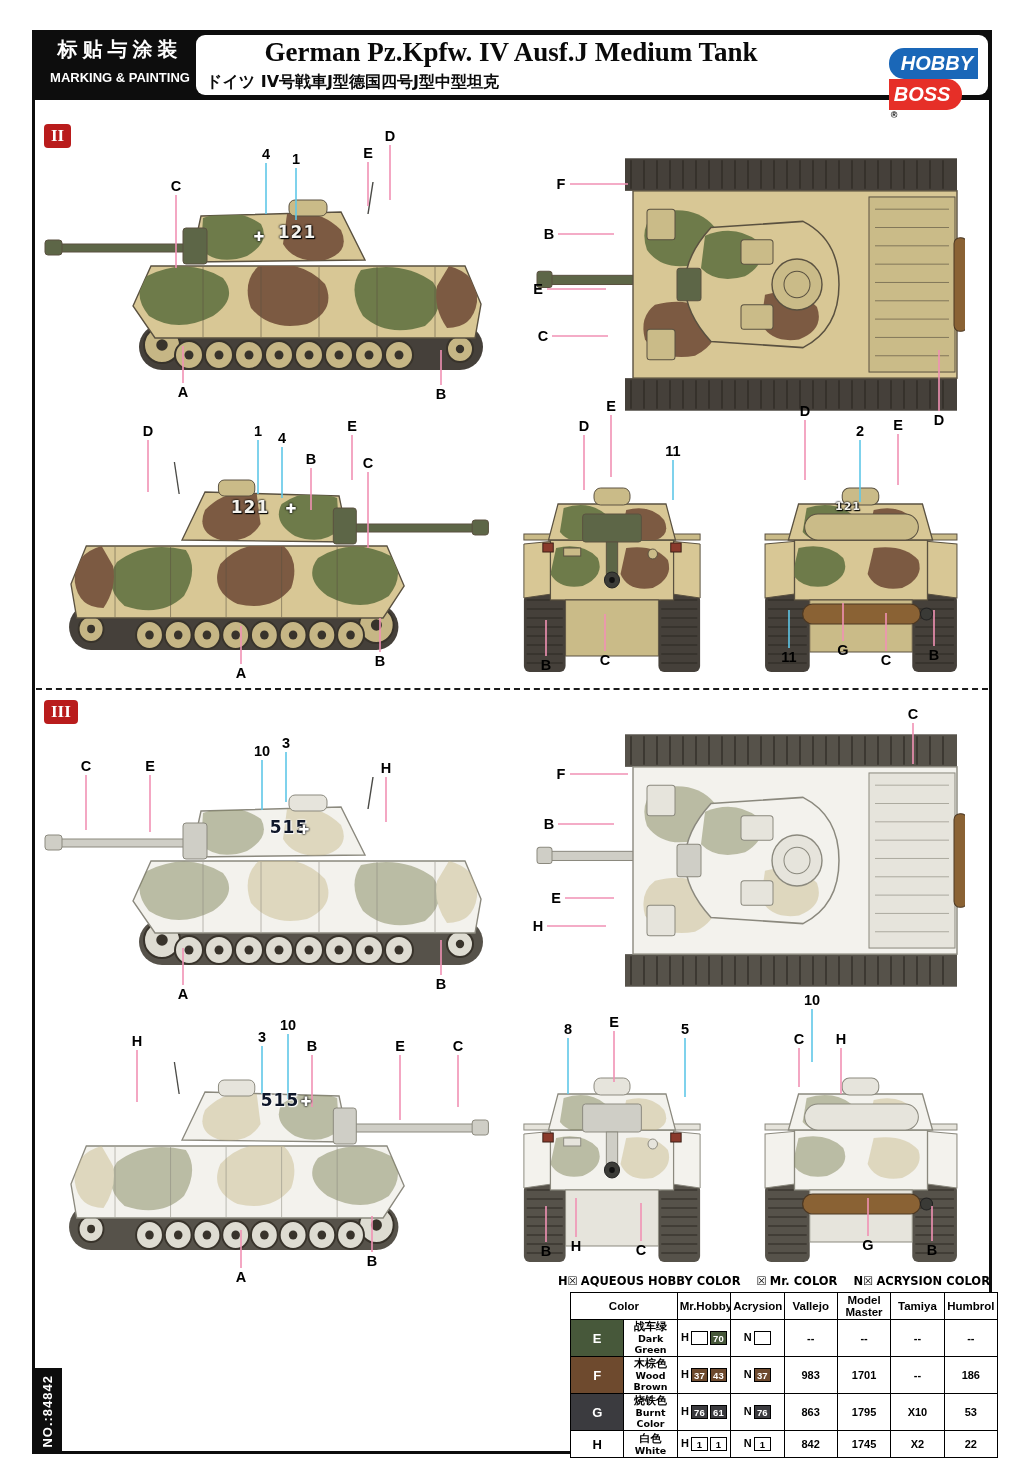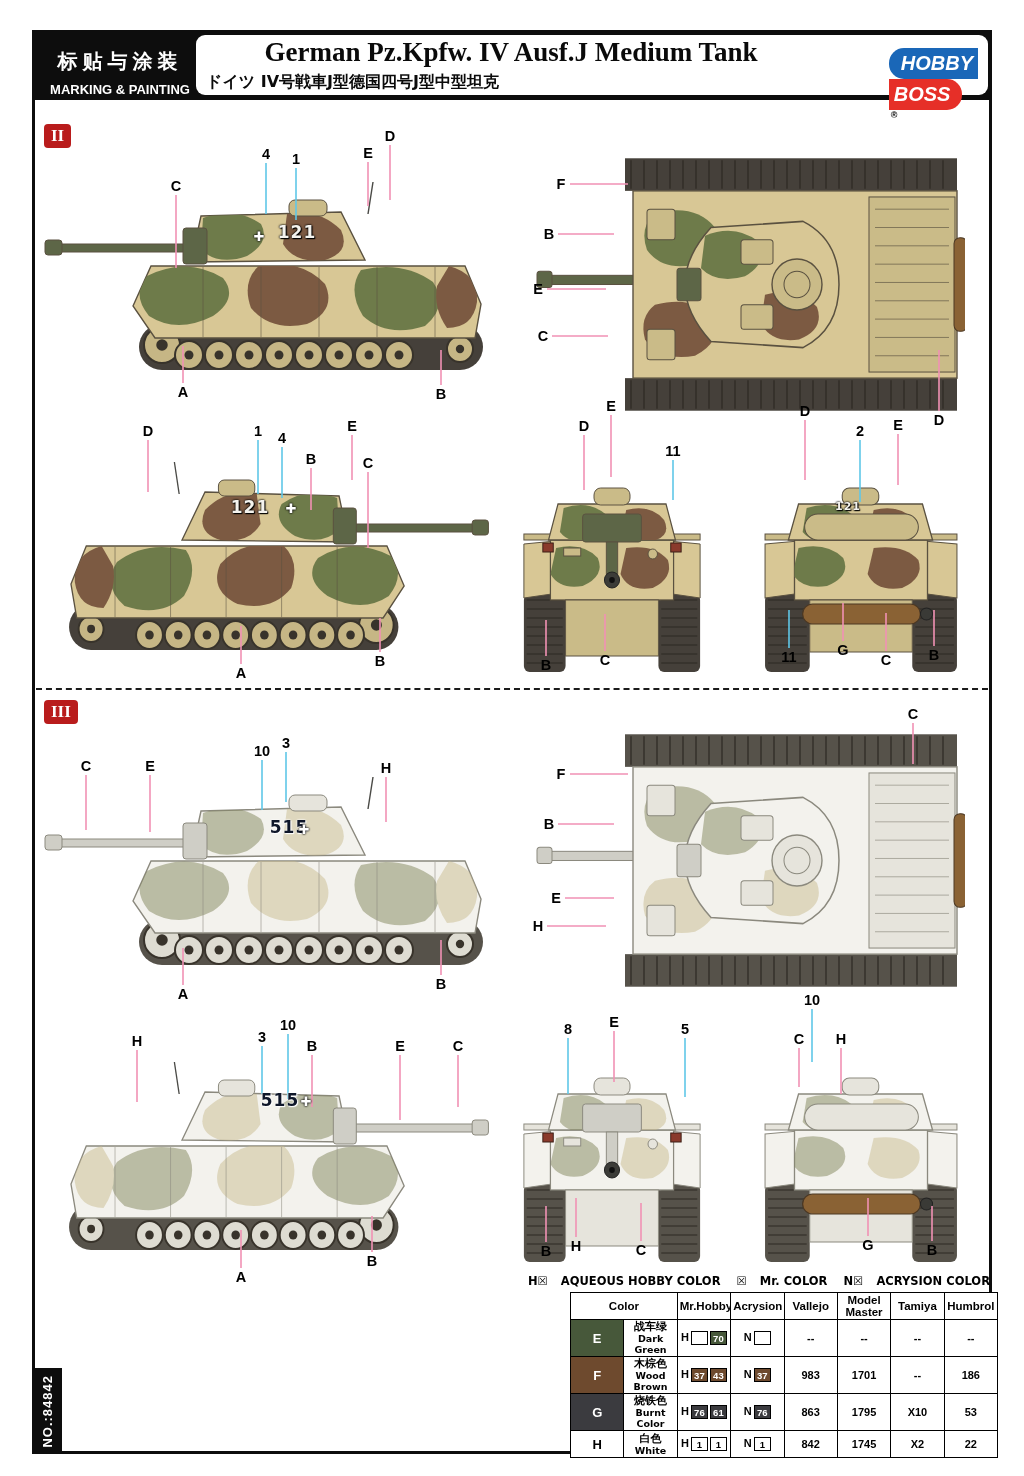--- a/index.html
+++ b/index.html
@@ -3,21 +3,21 @@
 <meta charset="utf-8">
 <style>
   *{margin:0;padding:0;box-sizing:border-box;}
   html,body{background:#ffffff;}
   body{width:1024px;height:1476px;font-family:"Liberation Sans",sans-serif;position:relative;}
   .page{position:relative;width:1024px;height:1476px;background:#fff;overflow:hidden;}
   .frame{position:absolute;left:32px;top:30px;width:960px;height:1424px;border:3px solid #0d0d0d;z-index:0;}
 
   
   .topbar{position:absolute;left:32px;top:30px;width:960px;height:70px;background:#0d0d0d;z-index:3;}
-  .hdr-left{position:absolute;left:8px;top:18px;width:160px;text-align:center;color:#fff;}
+  .hdr-left{position:absolute;left:8px;top:6px;width:160px;text-align:center;color:#fff;}
   .hdr-zh{font-size:20px;font-weight:bold;letter-spacing:5px;font-family:"DejaVu Sans",sans-serif;}
   .hdr-en{font-size:13px;font-weight:bold;margin-top:7px;}
   .title-box{position:absolute;left:164px;top:5px;width:792px;height:60px;background:#fff;border-radius:9px;}
   .main-title{position:absolute;left:10px;top:2px;width:610px;text-align:center;font-family:"Liberation Serif",serif;font-weight:bold;font-size:27px;color:#0a0a0a;}
   .subtitle-row{position:absolute;left:10px;top:37px;width:610px;display:flex;justify-content:flex-start;font-weight:bold;font-size:16px;font-family:"DejaVu Sans",sans-serif;color:#0a0a0a;}
   .logo{position:absolute;right:10px;top:13px;display:flex;align-items:flex-start;flex-direction:column;}
   .logo-hobby{background:#1a67b8;color:#fff;font-style:italic;font-weight:bold;font-size:20px;padding:4px 5px 4px 12px;border-radius:15px 0 0 15px;}
   .logo-boss{background:#e62f28;color:#fff;font-style:italic;font-weight:bold;font-size:20px;padding:4px 12px 4px 5px;border-radius:0 15px 15px 0;}
   .logo-reg{color:#000;font-size:9px;font-weight:bold;margin-left:2px;}
 
@@ -31,21 +31,21 @@
   .tankview svg{display:block;}
 
   #callout-lines{position:absolute;left:0;top:0;width:1024px;height:1476px;z-index:20;pointer-events:none;}
   .callout{position:absolute;z-index:21;transform:translate(-50%,-50%);font-weight:bold;font-size:14.5px;color:#000;}
   .tnum{position:absolute;transform:translate(-50%,-50%);font-weight:bold;letter-spacing:1px;z-index:22;font-family:"DejaVu Sans",sans-serif;}
   .num-white{color:#f4f3ee;text-shadow:0 0 2px #000,0 0 2px #000,1px 1px 1px #000;}
   .num-red{color:#0f172a;text-shadow:0 0 2px #fff,0 0 2px #fff,1px 1px 1px #fff;margin-left:12px;}
   .cross{position:absolute;transform:translate(-50%,-50%);color:#fff;text-shadow:0 0 2px #000,0 0 2px #000;font-size:13px;z-index:22;font-family:"DejaVu Sans",sans-serif;}
 
   .paint-note{position:absolute;right:34px;top:1274px;font-size:11.5px;font-weight:bold;display:flex;gap:16px;z-index:30;color:#000;font-family:"DejaVu Sans",sans-serif;}
-  .pn-seg span{margin-left:13px;}
+  .pn-seg span{margin-left:3px;}
 
   #paint-table{position:absolute;left:570px;top:1292px;width:428px;border-collapse:collapse;background:#fff;z-index:30;font-size:11px;color:#000;table-layout:fixed;}
   #paint-table th,#paint-table td{border:1.3px solid #000;text-align:center;vertical-align:middle;padding:1px 2px;overflow:hidden;}
   #paint-table th{font-size:11.5px;font-weight:bold;height:25px;}
   .pt-letter{width:20px;font-weight:bold;font-size:13px;height:27px;}
   .pt-name{width:100px;font-family:"DejaVu Sans",sans-serif;}
   .pt-name .zh{font-size:11px;font-weight:bold;line-height:12px;}
   .pt-name .en{font-size:9.5px;font-weight:bold;line-height:11px;}
   .pt-mh{width:86px;font-weight:bold;}
   .pt-ac{width:54px;font-weight:bold;}

